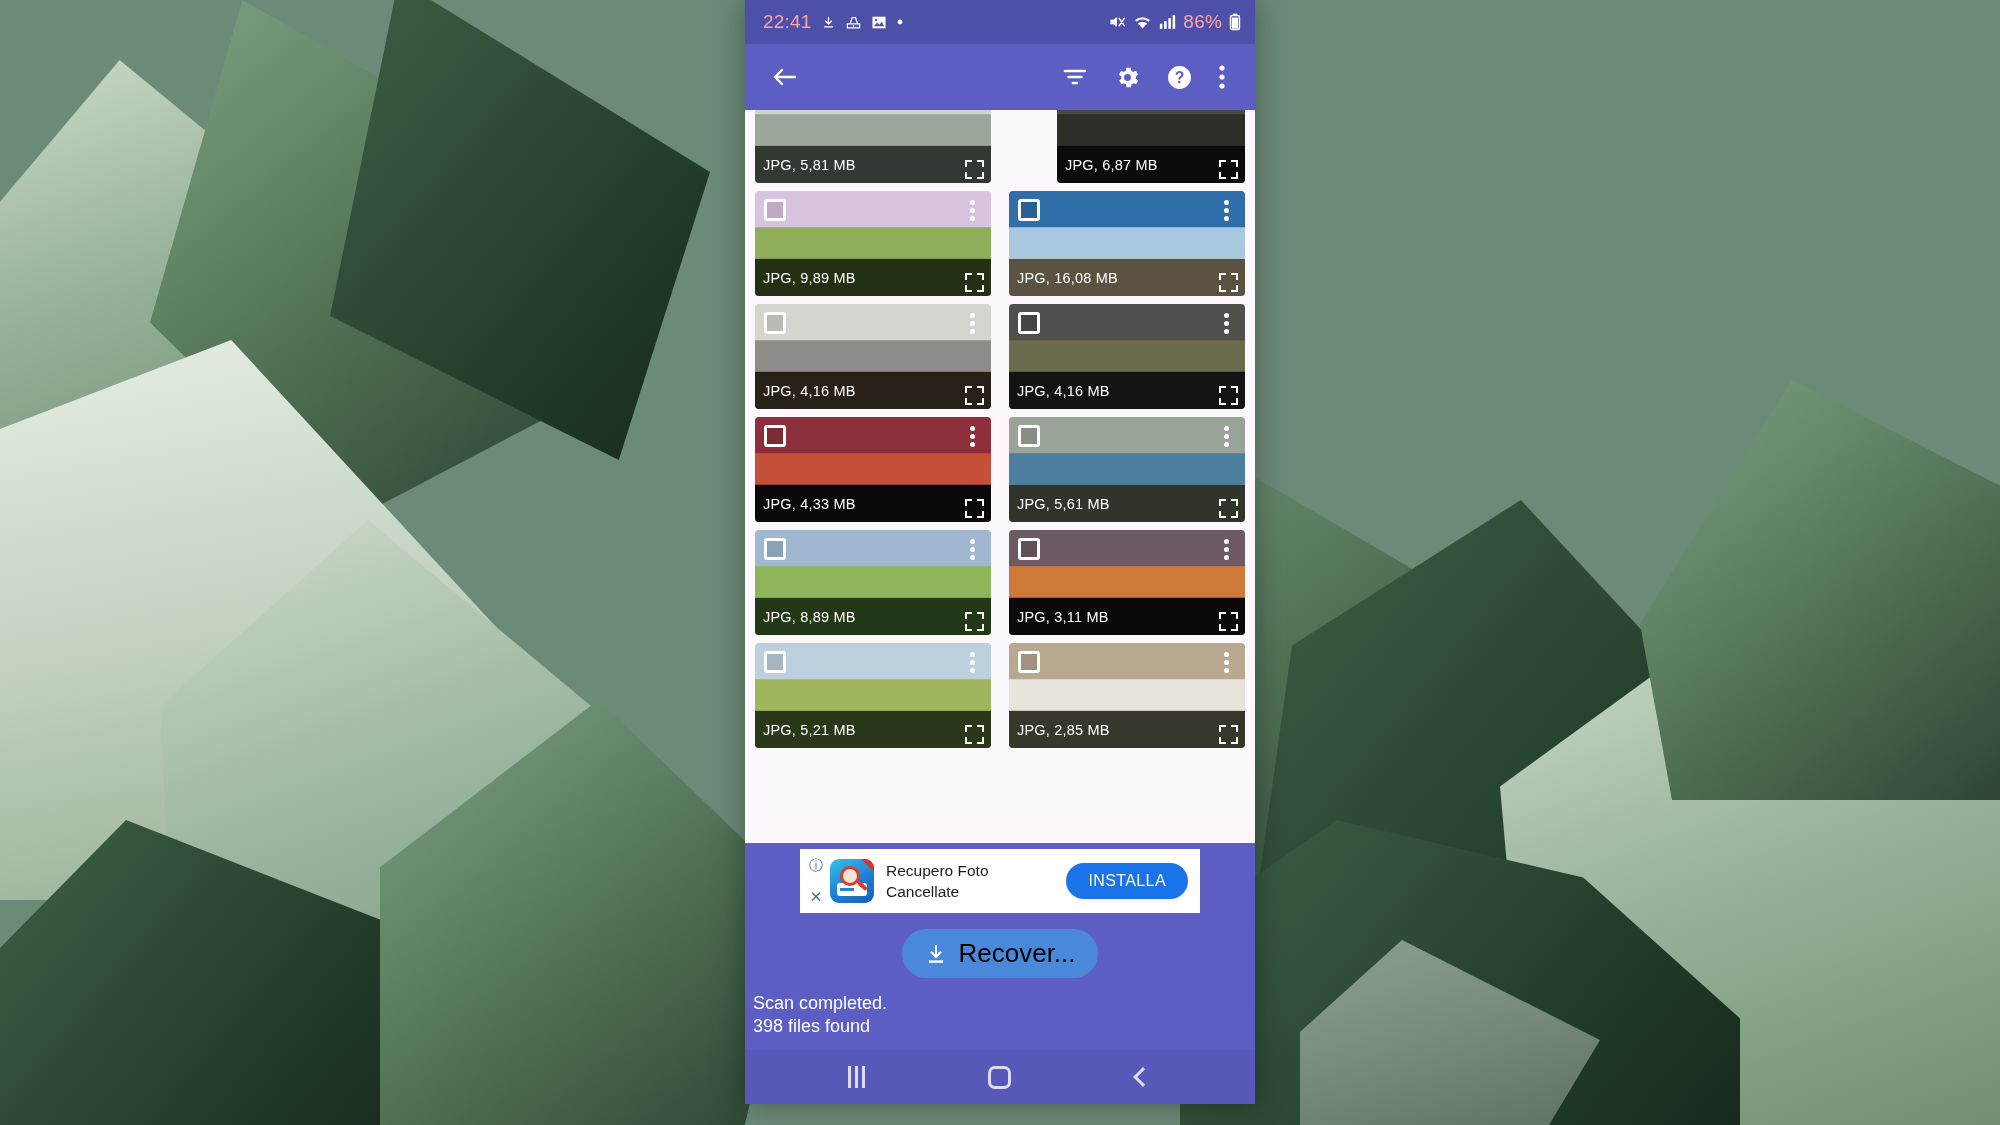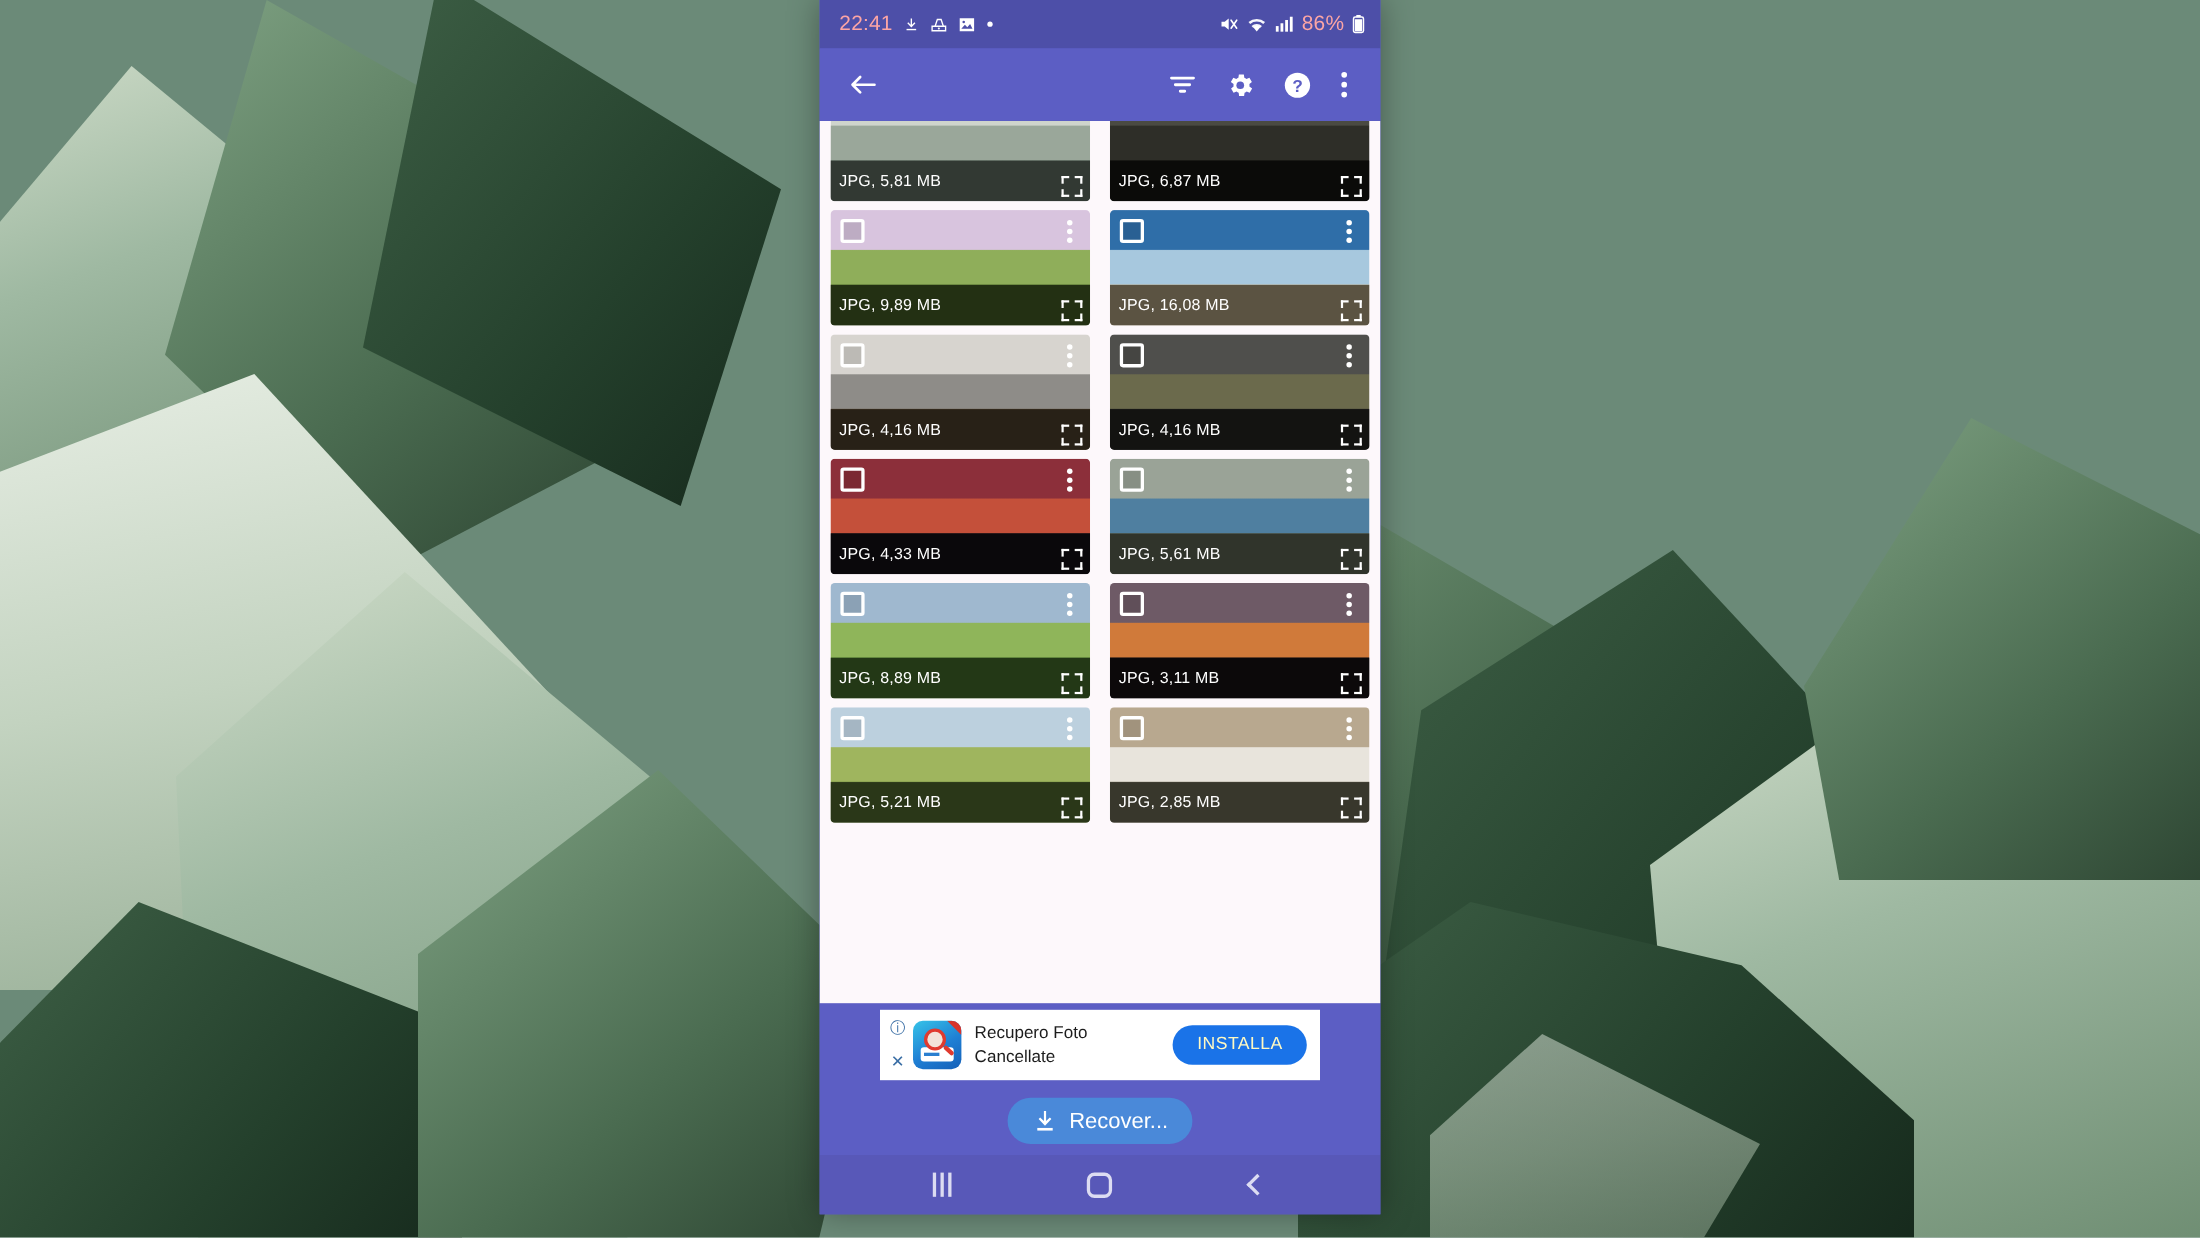--- a/index.html
+++ b/index.html
@@ -225,22 +225,22 @@
     display: flex;
     align-items: center;
     justify-content: center;
     gap: 10px;
     padding: 8px 0 10px 0;
   }
   .act {
     display: flex; align-items: center; gap: 10px;
     border-radius: 26px;
     padding: 9px 22px;
-    color: #ffffff;
-    font-size: 20px;
+    color: #000000;
+    font-size: 26px;
     cursor: pointer;
     white-space: nowrap;
   }
   #btn-recover { background: #4a89d9; }
   #btn-cleanup { background: #e0621a; }
 
   
   #scan-status {
     flex: none;
     background: #5c5ec4;
@@ -380,21 +380,21 @@
           <div class="tile" style="height: 105px;">
             <div class="photo" style="background: linear-gradient(rgb(207, 212, 204) 0%, rgb(207, 212, 204) 34%, rgb(154, 167, 154) 35%, rgb(154, 167, 154) 64%, rgb(111, 127, 114) 65%, rgb(111, 127, 114) 100%);"></div>
             <div class="sizebar">JPG, 5,81 MB</div>
             <div class="expand">
               <span class="tl"></span>
               <span class="tr"></span>
               <span class="bl"></span>
               <span class="br"></span>
             </div>
           </div>
-          <div class="tile" style="height: 105px;">
+          <div class="tile" style="height: 105px; margin-left: 48px;">
             <div class="photo" style="background: linear-gradient(rgb(74, 74, 66) 0%, rgb(74, 74, 66) 34%, rgb(46, 46, 40) 35%, rgb(46, 46, 40) 64%, rgb(26, 26, 22) 65%, rgb(26, 26, 22) 100%);"></div>
             <div class="sizebar">JPG, 6,87 MB</div>
             <div class="expand">
               <span class="tl"></span>
               <span class="tr"></span>
               <span class="bl"></span>
               <span class="br"></span>
             </div>
           </div>
           <div class="tile">
@@ -583,20 +583,24 @@
     <div id="actions">
       <div class="act" id="btn-recover">
         <svg width="24" height="24" viewBox="0 0 24 24" fill="#fff">
           <path d="M11 3h2v9.2l3.4-3.4 1.4 1.4L12 16.4 6.2 10.2l1.4-1.4L11 12.2z"></path>
             <rect x="5" y="18.4" width="14" height="2.4"></rect>
         </svg>
         <span>Recover...</span>
       </div>
     </div>
 
+    <div id="scan-status">
+      <div>Scan completed.</div>
+      <div>398 files found</div>
+    </div>
 
     <div id="navbar">
       <div class="nav-btn">
           <div class="nav-recents">
             <i></i>
             <i></i>
             <i></i>
           </div>
         </div>
       <div class="nav-btn">

